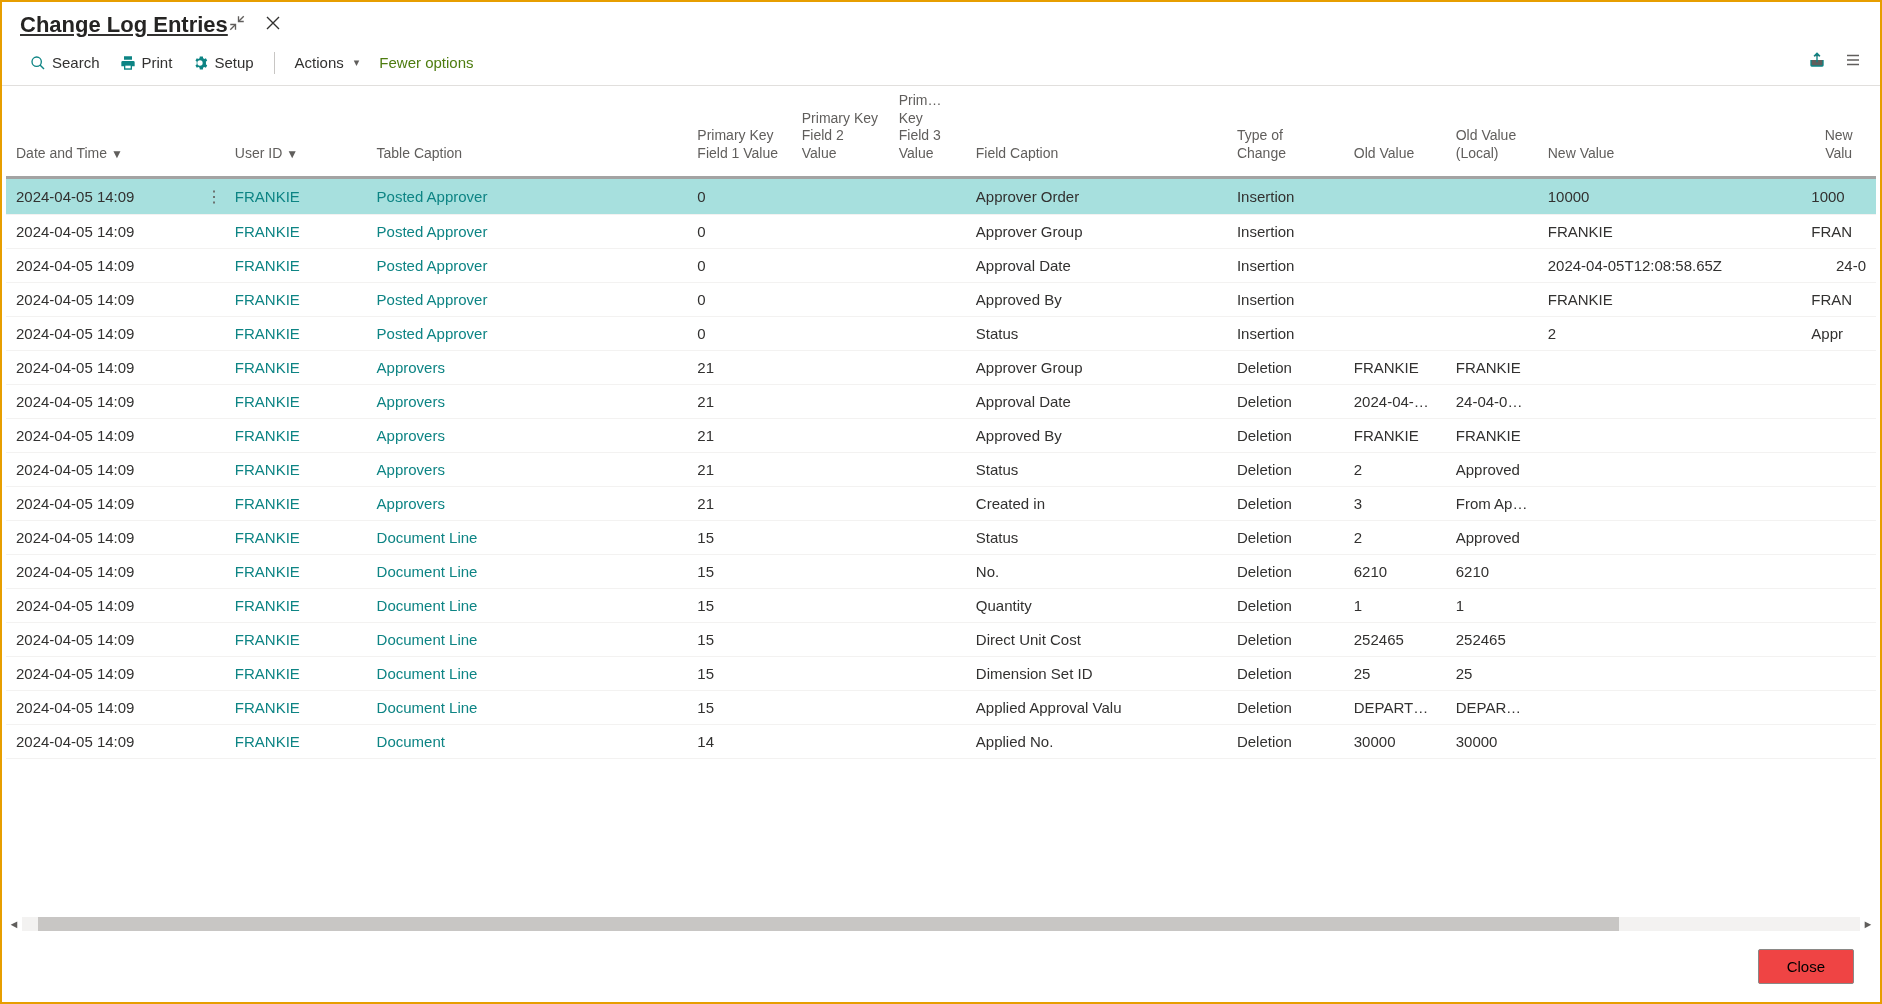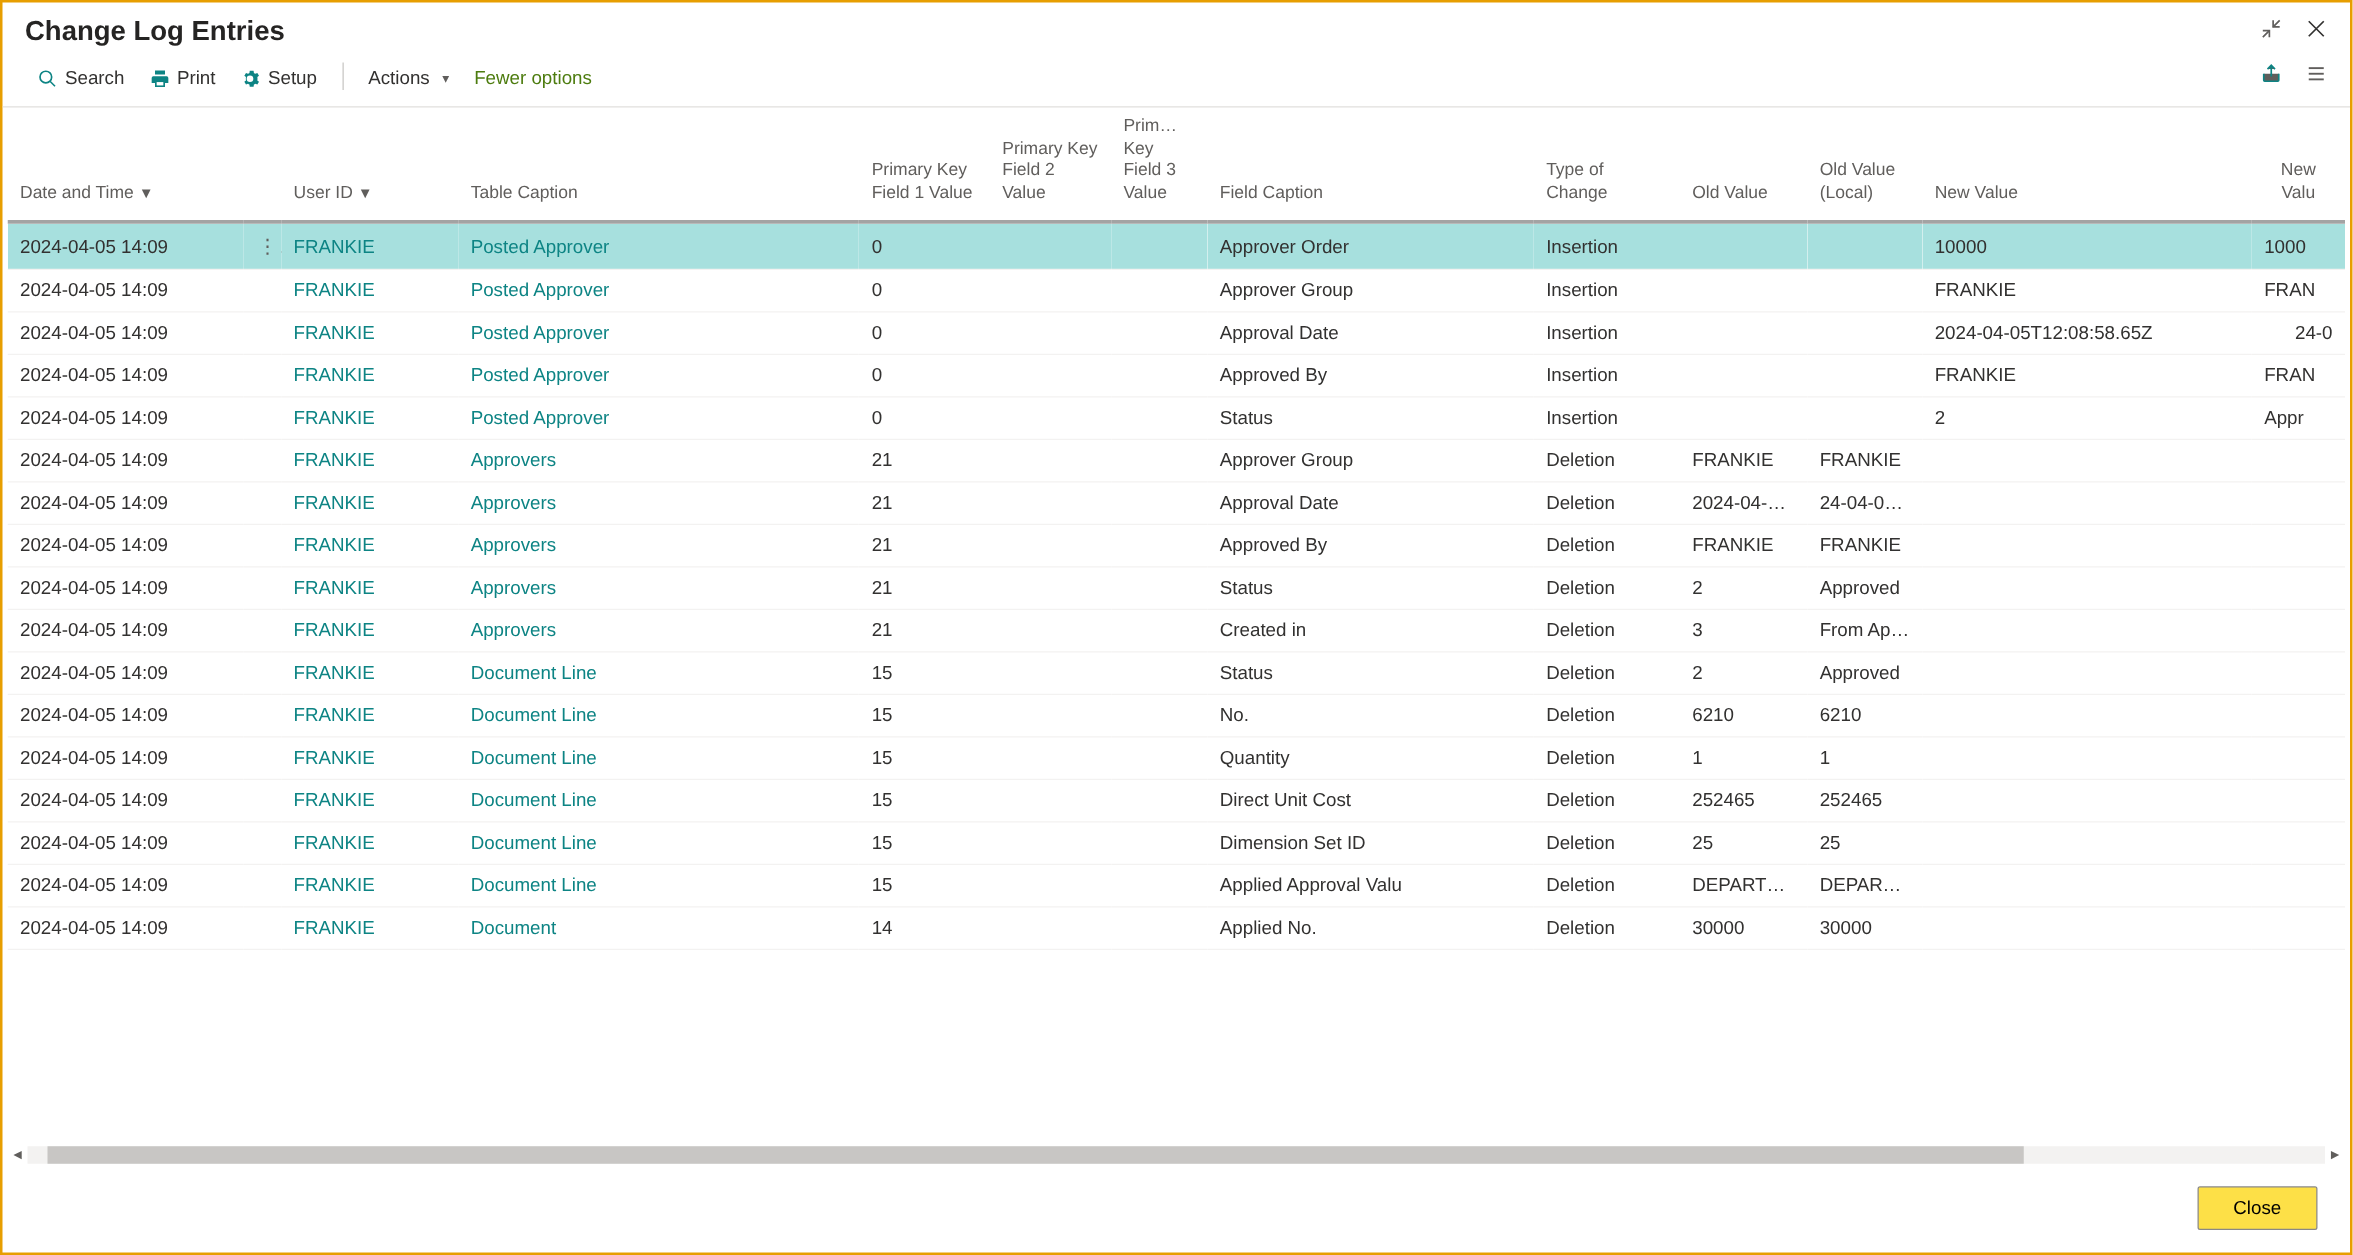--- a/index.html
+++ b/index.html
@@ -11,33 +11,34 @@
     background: #fff;
     border: 2px solid #e79e00;
     width: 1882px;
     height: 1004px;
     display: flex;
     flex-direction: column;
   }
   .hdr {
     display: flex;
     align-items: center;
-    justify-content: space-between;
+    justify-content: flex-start;
     padding: 10px 18px 4px 18px;
+    text-decoration: underline;
   }
   .title {
     font-size: 22px;
     font-weight: 600;
     color: #252423;
   }
   .hdr-icons { display: flex; gap: 18px; align-items: center; }
   .hdr-icons span { cursor: pointer; color: #605e5c; font-size: 18px; }
   .toolbar {
     display: flex;
-    align-items: flex-start;
+    align-items: center;
     padding: 8px 18px 10px 18px;
     border-bottom: 1px solid #e1dfdd;
     gap: 0;
     position: relative;
   }
   .tbtn {
     display: inline-flex;
     align-items: center;
     gap: 6px;
     padding: 4px 10px;
@@ -102,21 +103,21 @@
     display: inline-block;
   }
   .filter-ic { font-size: 12px; color: #605e5c; margin-left: 4px; }
   .footer-bar {
     display: flex;
     justify-content: flex-end;
     padding: 16px 26px 18px;
   }
   .close-btn {
     border: 1px solid #8a8886;
-    background: #fde047;
+    background: #ef4444;
     padding: 8px 28px;
     font-size: 15px;
     border-radius: 2px;
     cursor: pointer;
   }
   .col-dt { width: 152px; }
   .col-menu { width: 24px; }
   .col-uid { width: 114px; }
   .col-tc { width: 258px; }
   .col-pk1 { width: 84px; }

